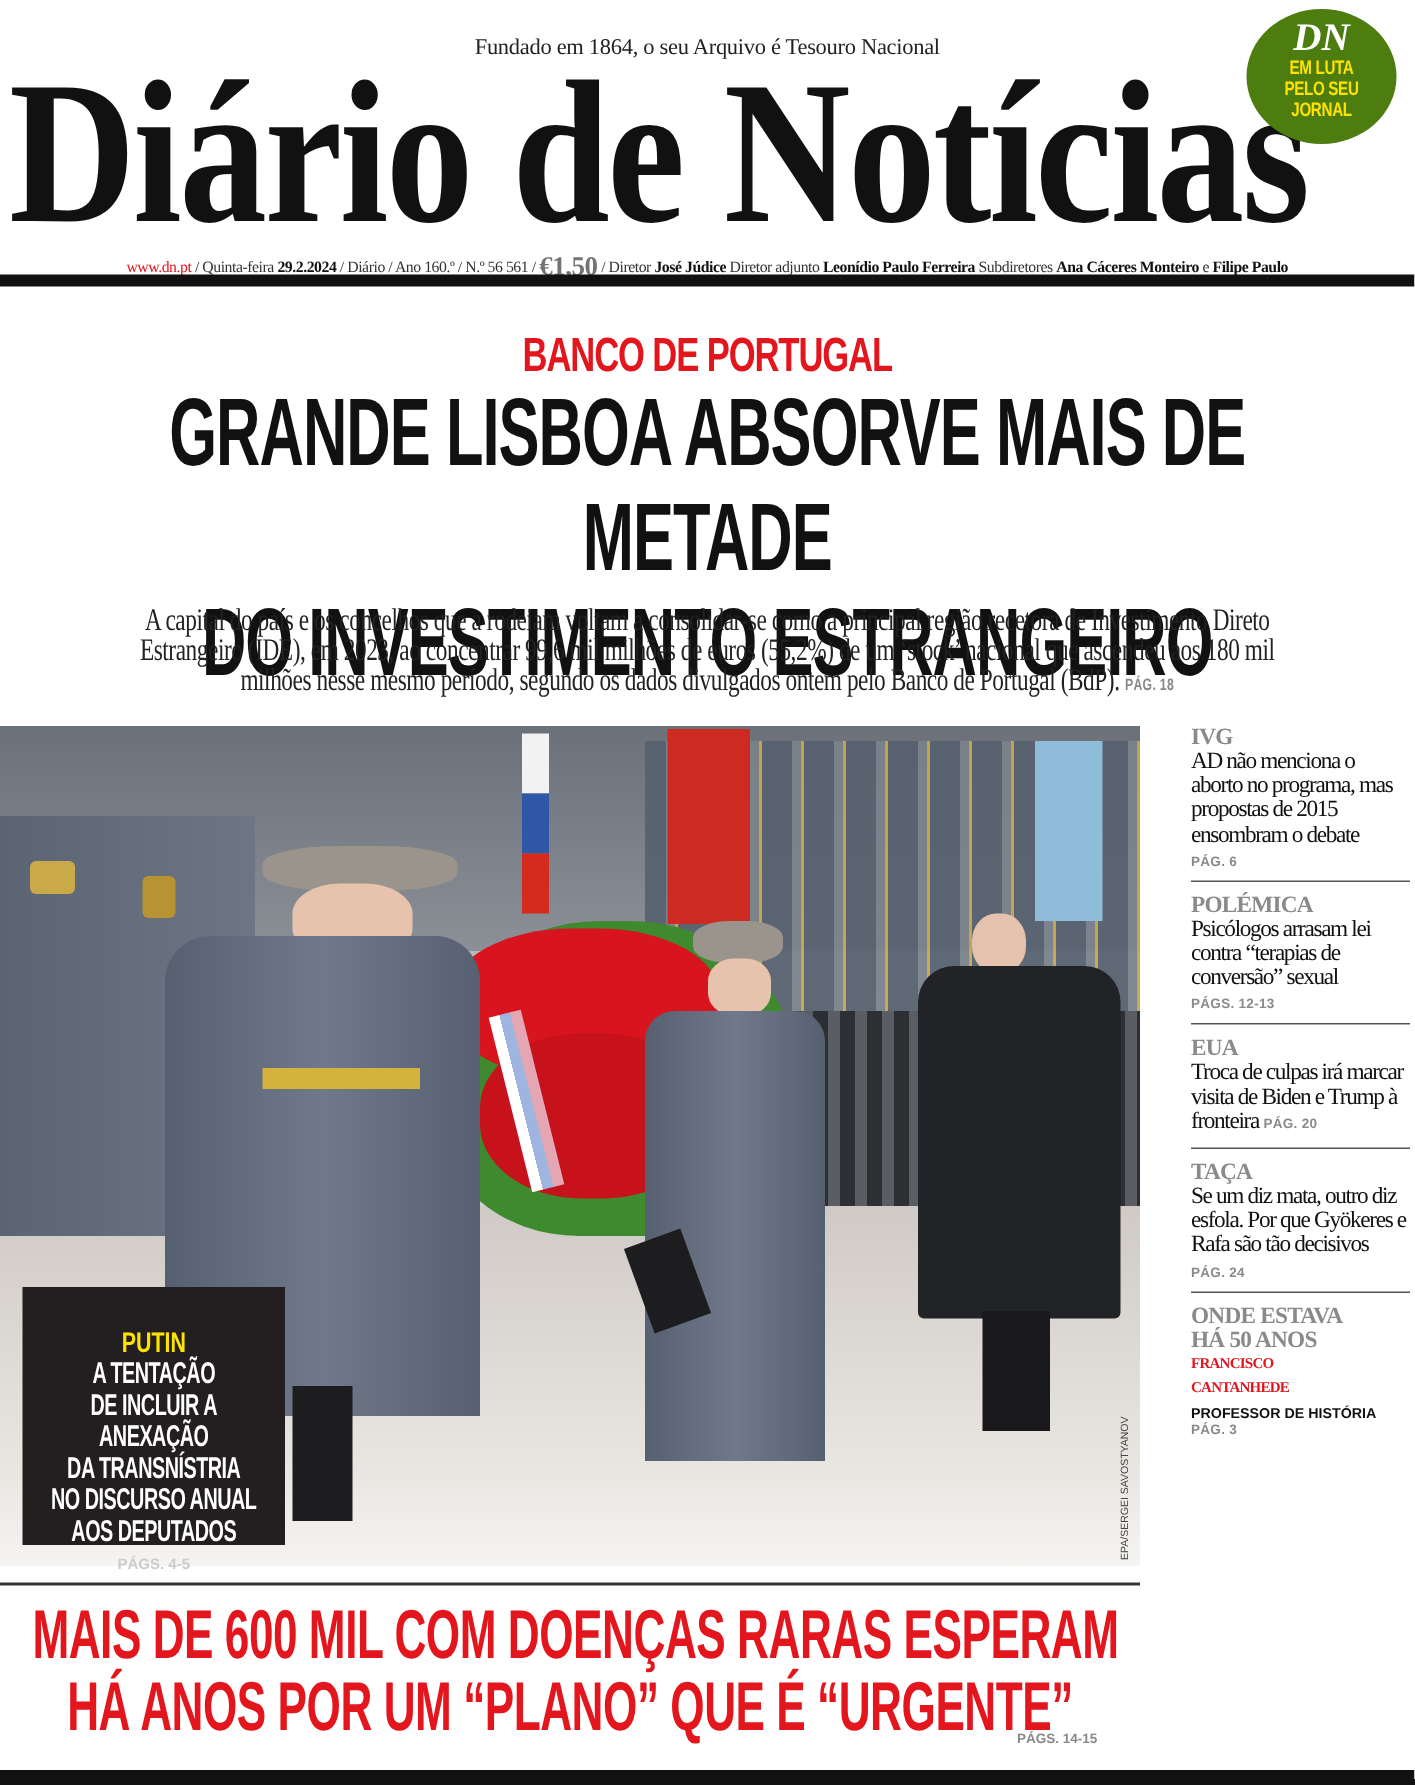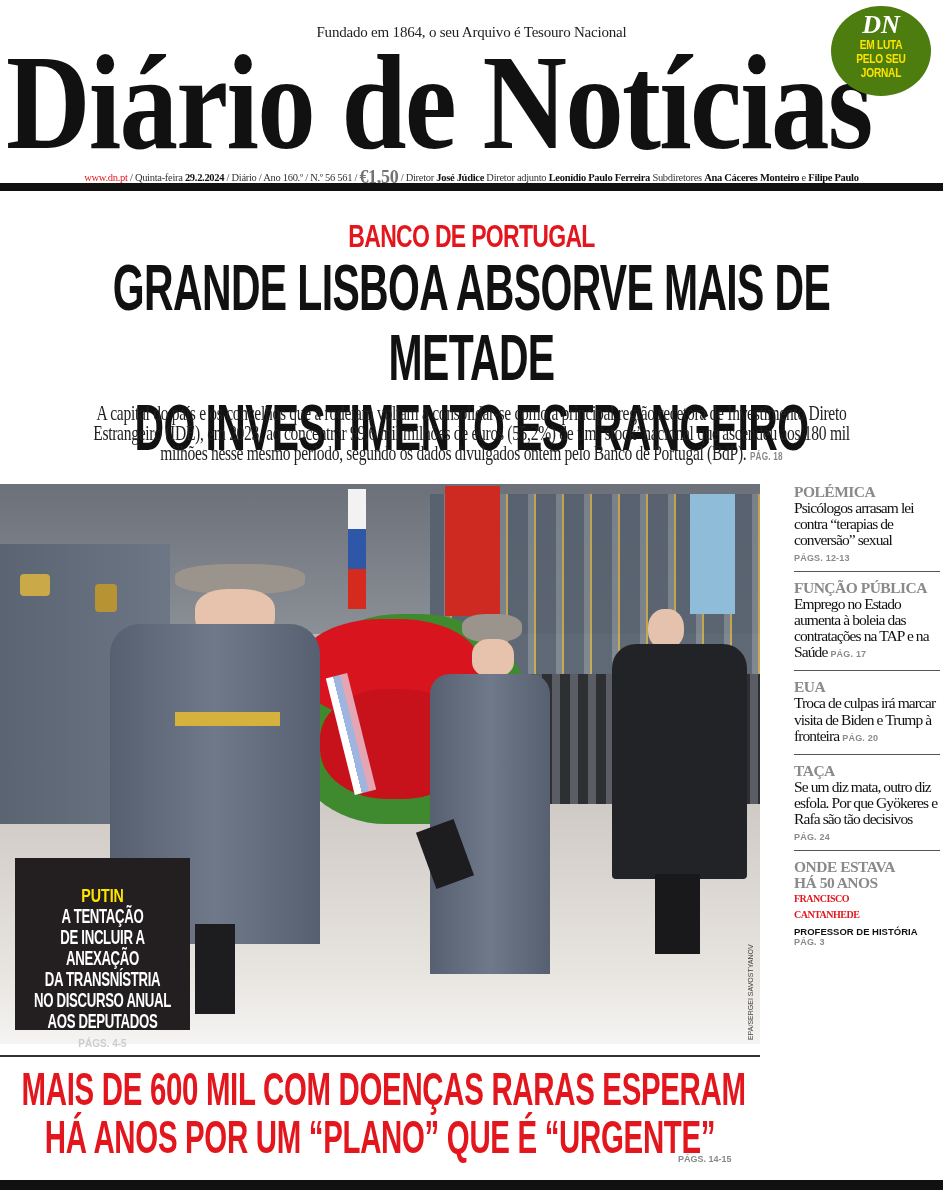--- a/index.html
+++ b/index.html
@@ -169,27 +169,28 @@
   <div class="t">A TENTAÇÃO</div>
   <div class="t">DE INCLUIR A ANEXAÇÃO</div>
   <div class="t">DA TRANSNÍSTRIA</div>
   <div class="t">NO DISCURSO ANUAL</div>
   <div class="t">AOS DEPUTADOS</div>
   <div class="p">PÁGS. 4-5</div>
 </div>
 
 <div class="sidebar">
   <div class="sb-item">
+    <div class="sb-kicker">IVG</div>
+    <div class="sb-text">AD não menciona o aborto no programa, mas propostas de 2015 ensombram o debate</div>
+    <div class="sb-page">PÁG. 6</div>
+  </div>
+  <div class="sb-item">
     <div class="sb-kicker">POLÉMICA</div>
     <div class="sb-text">Psicólogos arrasam lei contra “terapias de conversão” sexual</div>
     <div class="sb-page">PÁGS. 12-13</div>
-  </div>
-  <div class="sb-item">
-    <div class="sb-kicker">FUNÇÃO PÚBLICA</div>
-    <div class="sb-text"><span>Emprego no Estado aumenta à boleia das contratações na TAP e na Saúde</span> <span class="sb-page-inline">PÁG. 17</span></div>
   </div>
   <div class="sb-item">
     <div class="sb-kicker">EUA</div>
     <div class="sb-text"><span>Troca de culpas irá marcar visita de Biden e Trump à fronteira</span> <span class="sb-page-inline">PÁG. 20</span></div>
   </div>
   <div class="sb-item">
     <div class="sb-kicker">TAÇA</div>
     <div class="sb-text">Se um diz mata, outro diz esfola. Por que Gyökeres e Rafa são tão decisivos</div>
     <div class="sb-page">PÁG. 24</div>
   </div>

